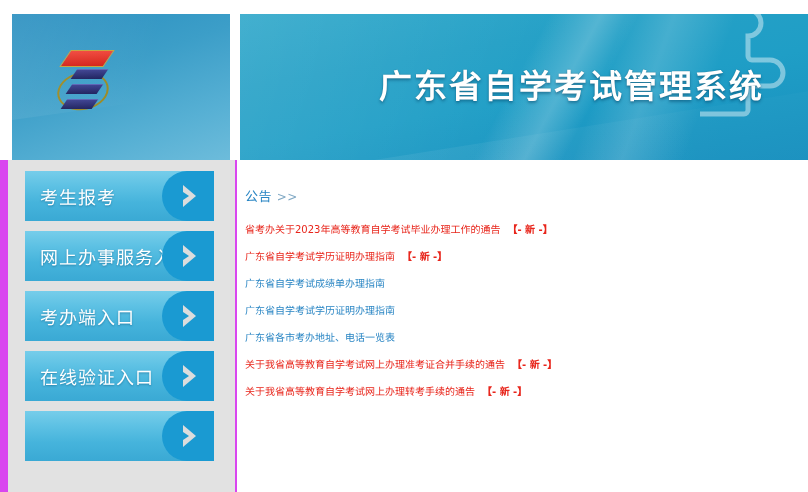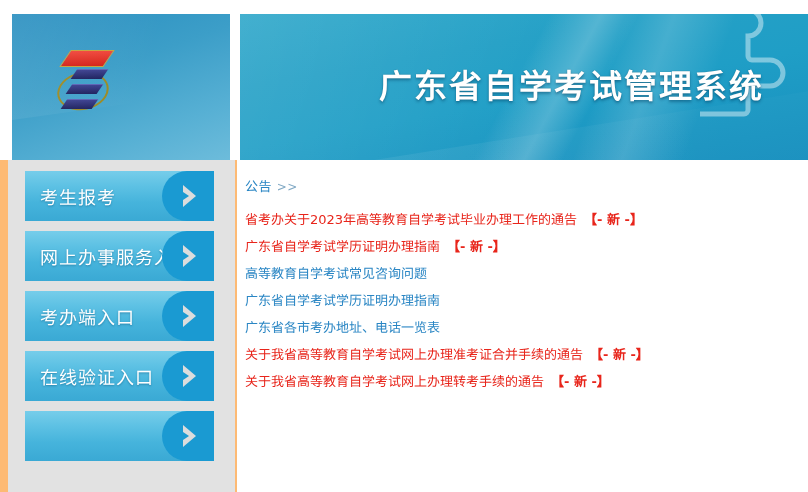--- a/index.html
+++ b/index.html
@@ -4,21 +4,21 @@
 <title>广东省自学考试管理系统</title>
 <style>
   * { margin:0; padding:0; box-sizing:border-box; }
   html, body {
     width:808px; height:492px;
     overflow:hidden;
     background:#ffffff;
     font-family:"DejaVu Sans","Liberation Sans",sans-serif;
   }
 
-  #page { position:relative; width:808px; height:492px; background:#fdba74; }
+  #page { position:relative; width:808px; height:492px; background:#d946ef; }
 
   
   .header {
     position:absolute; left:0; top:0; width:808px; height:160px;
     background:#ffffff;
   }
 
   
   .logo-panel {
     position:absolute; left:12px; top:14px; width:218px; height:146px;
@@ -116,32 +116,32 @@
     border-top-left-radius:34px; border-bottom-left-radius:34px;
   }
   .nav-btn .nb-chev {
     position:absolute; right:14px; top:50%; transform:translateY(-50%);
     width:20px; height:26px;
   }
 
   
   .content {
     position:absolute; left:237px; top:0; width:571px; height:332px;
-    background:#ffffff; padding:16px 0 0 8px;
+    background:#ffffff; padding:26px 0 0 8px;
   }
   .notice-head {
     font-size:13px; color:#2a86c4; margin-bottom:11px; cursor:pointer;
     letter-spacing:.5px;
   }
   .notice-head .gtgt { color:#7fa8c4; font-size:12px; }
 
   .notice-list { list-style:none; }
   .notice-item {
     height:27px; line-height:27px;
-    font-size:13px; white-space:nowrap; cursor:pointer;
+    font-size:10px; white-space:nowrap; cursor:pointer;
   }
   .notice-item .ni-text { color:#2a86c4; }
   .notice-item.is-new .ni-text { color:#e8251b; }
   .notice-item .ni-tag { color:#e8251b; font-weight:bold; margin-left:7px; }
 </style>
 </head>
 <body>
 
 <div id="page">
 
@@ -212,21 +212,21 @@
       </div>
 
     <div class="content">
       <div class="notice-head">
         <span>公告</span>
         <span class="gtgt">&gt;&gt;</span>
       </div>
       <ul class="notice-list" id="notice-list">
           <li class="notice-item is-new"><span class="ni-text">省考办关于2023年高等教育自学考试毕业办理工作的通告</span><span class="ni-tag">【- 新 -】</span></li>
           <li class="notice-item is-new"><span class="ni-text">广东省自学考试学历证明办理指南</span><span class="ni-tag">【- 新 -】</span></li>
-          <li class="notice-item"><span class="ni-text">高等教育自学考试常见咨询问题</span></li>
+          <li class="notice-item"><span class="ni-text">广东省自学考试成绩单办理指南</span></li>
           <li class="notice-item"><span class="ni-text">广东省自学考试学历证明办理指南</span></li>
           <li class="notice-item"><span class="ni-text">广东省各市考办地址、电话一览表</span></li>
           <li class="notice-item is-new"><span class="ni-text">关于我省高等教育自学考试网上办理准考证合并手续的通告</span><span class="ni-tag">【- 新 -】</span></li>
           <li class="notice-item is-new"><span class="ni-text">关于我省高等教育自学考试网上办理转考手续的通告</span><span class="ni-tag">【- 新 -】</span></li>
         </ul>
     </div>
 
   </div>
 </div>
 

